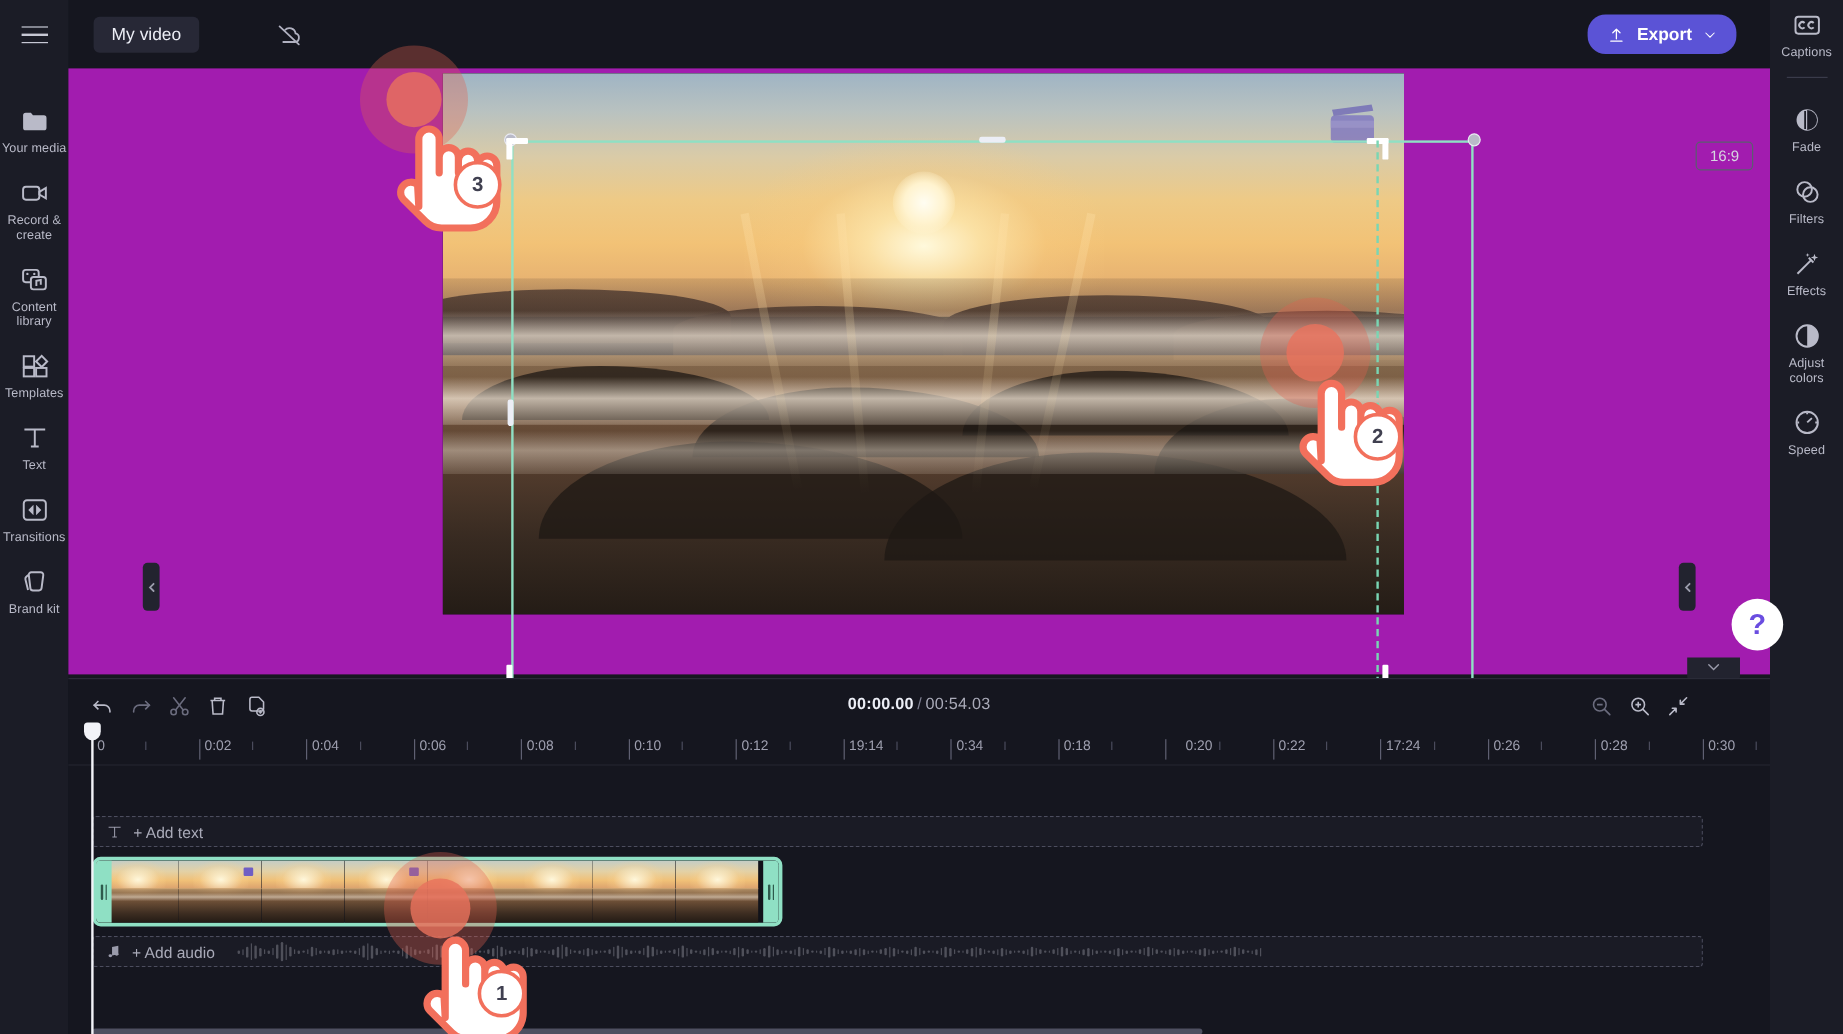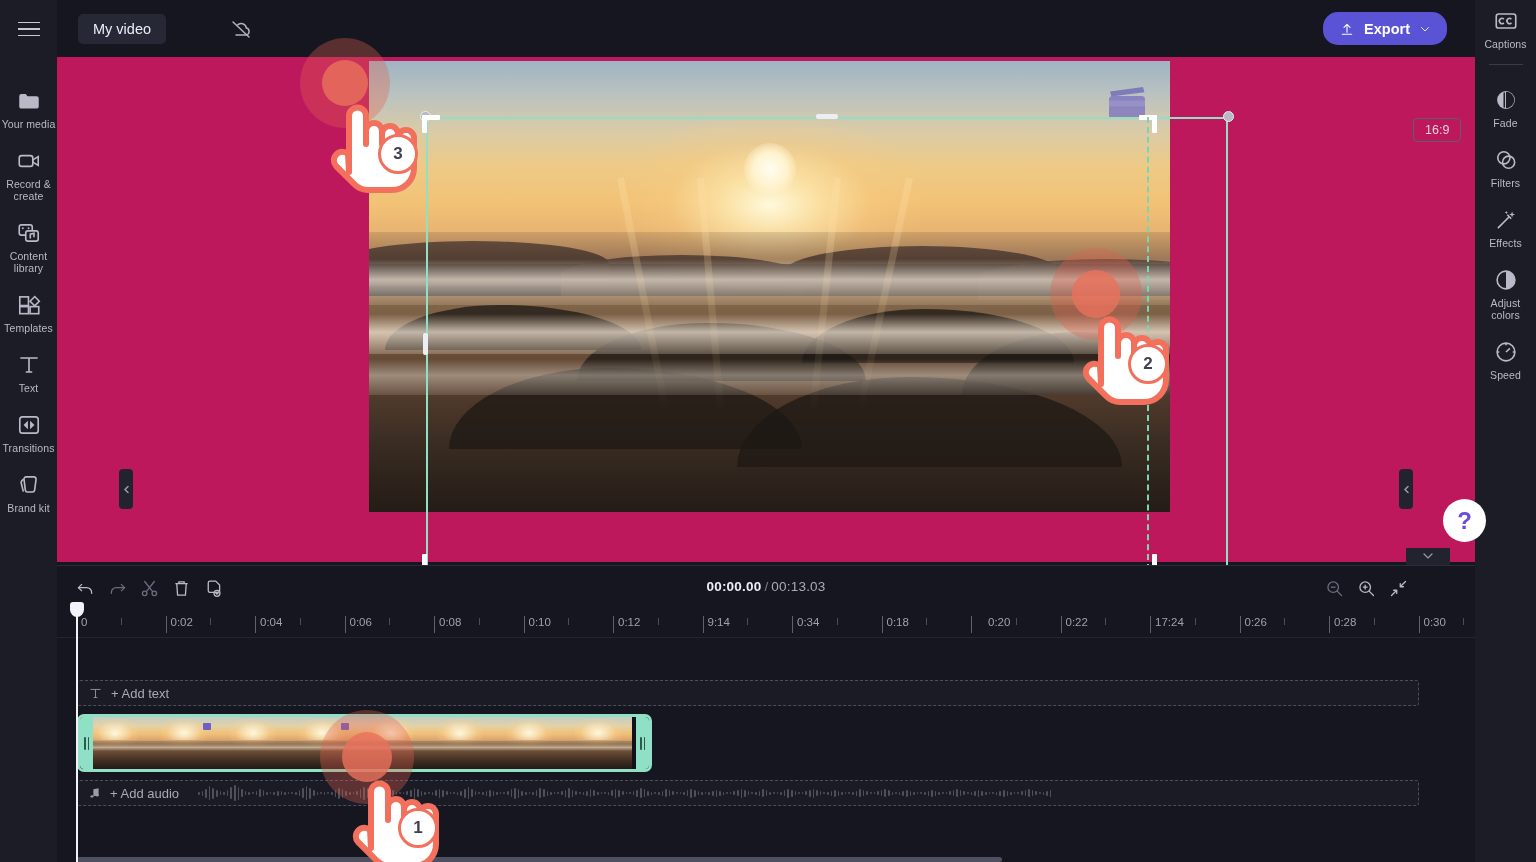--- a/index.html
+++ b/index.html
@@ -69,21 +69,21 @@
     display: flex; align-items: center; gap: 9px;
     cursor: pointer;
   }
   #export-button .up svg { width:16px; height:16px; fill:none; stroke:#fff; stroke-width:1.6; display:block; }
   #export-label { font-size: 14.5px; color:#fff; font-weight:600; }
   #export-button .chev svg { width:12px; height:12px; fill:none; stroke:#fff; stroke-width:1.7; display:block; }
 
   
   #preview-area {
     position: absolute; left: 57px; top: 57px; right: 61px; height: 505px;
-    background: #be185d;
+    background: #a21caf;
   }
   #aspect-badge {
     position: absolute; left: 1356px; top: 61px;
     border: 1px solid #5c5d70; border-radius: 4px;
     padding: 4px 11px; font-size: 12.5px; color: #d6d7e0; cursor: pointer;
   }
 
   
   #video-stage {
     position: absolute; left: 312px; top: 4px;
@@ -675,21 +675,21 @@
       </div>
       <div class="tbtn" id="btn-duplicate">
         <svg viewBox="0 0 24 24">
             <path d="M8 3.5h6.5L19 8v6.5a2 2 0 0 1-2 2h-9a2 2 0 0 1-2-2v-9a2 2 0 0 1 2-2z"></path>
             <circle cx="16" cy="17.5" r="3.4"></circle>
             <path d="M16 15.8v3.4M14.3 17.5h3.4"></path>
           </svg>
       </div>
 
       <div id="timecode">
-        <span class="cur">00:00.00</span><span class="sep">/</span><span class="dur">00:13.03</span>
+        <span class="cur">00:00.00</span><span class="sep">/</span><span class="dur">00:54.03</span>
       </div>
 
       <div class="tbtn dim" id="btn-zoom-out">
         <svg viewBox="0 0 24 24">
             <circle cx="10.5" cy="10.5" r="6"></circle>
             <path d="M15 15l5 5" stroke-linecap="round"></path>
             <path d="M7.8 10.5h5.4"></path>
           </svg>
       </div>
       <div class="tbtn" id="btn-zoom-in">
@@ -721,21 +721,21 @@
         <div class="tick-major" style="left: 377px;"></div>
         <div class="tick-label" style="left: 382px;">0:08</div>
         <div class="tick-minor" style="left: 421.75px;"></div>
         <div class="tick-major" style="left: 466.5px;"></div>
         <div class="tick-label" style="left: 471.5px;">0:10</div>
         <div class="tick-minor" style="left: 511.25px;"></div>
         <div class="tick-major" style="left: 556px;"></div>
         <div class="tick-label" style="left: 561px;">0:12</div>
         <div class="tick-minor" style="left: 600.75px;"></div>
         <div class="tick-major" style="left: 645.5px;"></div>
-        <div class="tick-label" style="left: 650.5px;">9:14</div>
+        <div class="tick-label" style="left: 650.5px;">19:14</div>
         <div class="tick-minor" style="left: 690.25px;"></div>
         <div class="tick-major" style="left: 735px;"></div>
         <div class="tick-label" style="left: 740px;">0:34</div>
         <div class="tick-minor" style="left: 779.75px;"></div>
         <div class="tick-major" style="left: 824.5px;"></div>
         <div class="tick-label" style="left: 829.5px;">0:18</div>
         <div class="tick-minor" style="left: 869.25px;"></div>
         <div class="tick-major" style="left: 914px;"></div>
         <div class="tick-label" style="left: 919px; margin-left: 12px;">0:20</div>
         <div class="tick-minor" style="left: 958.75px;"></div>

